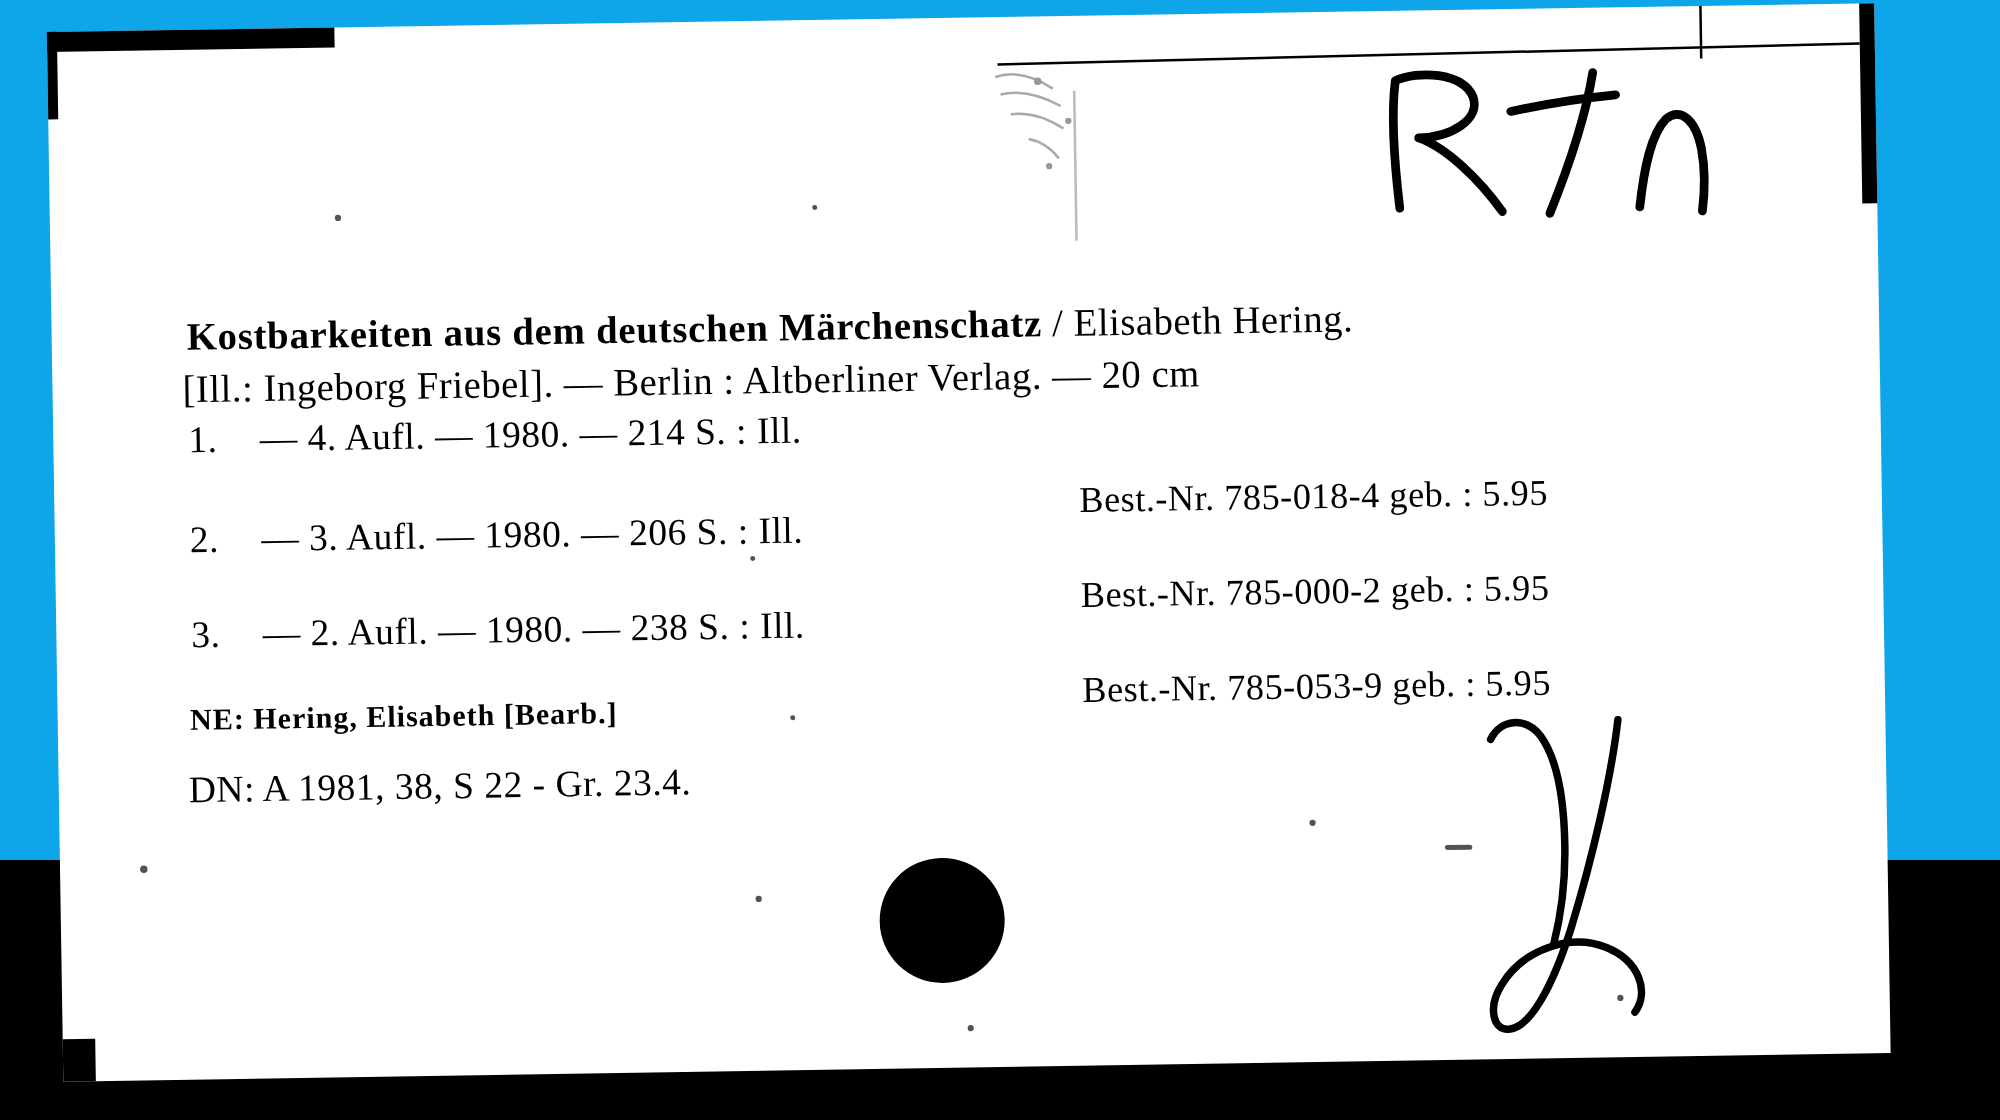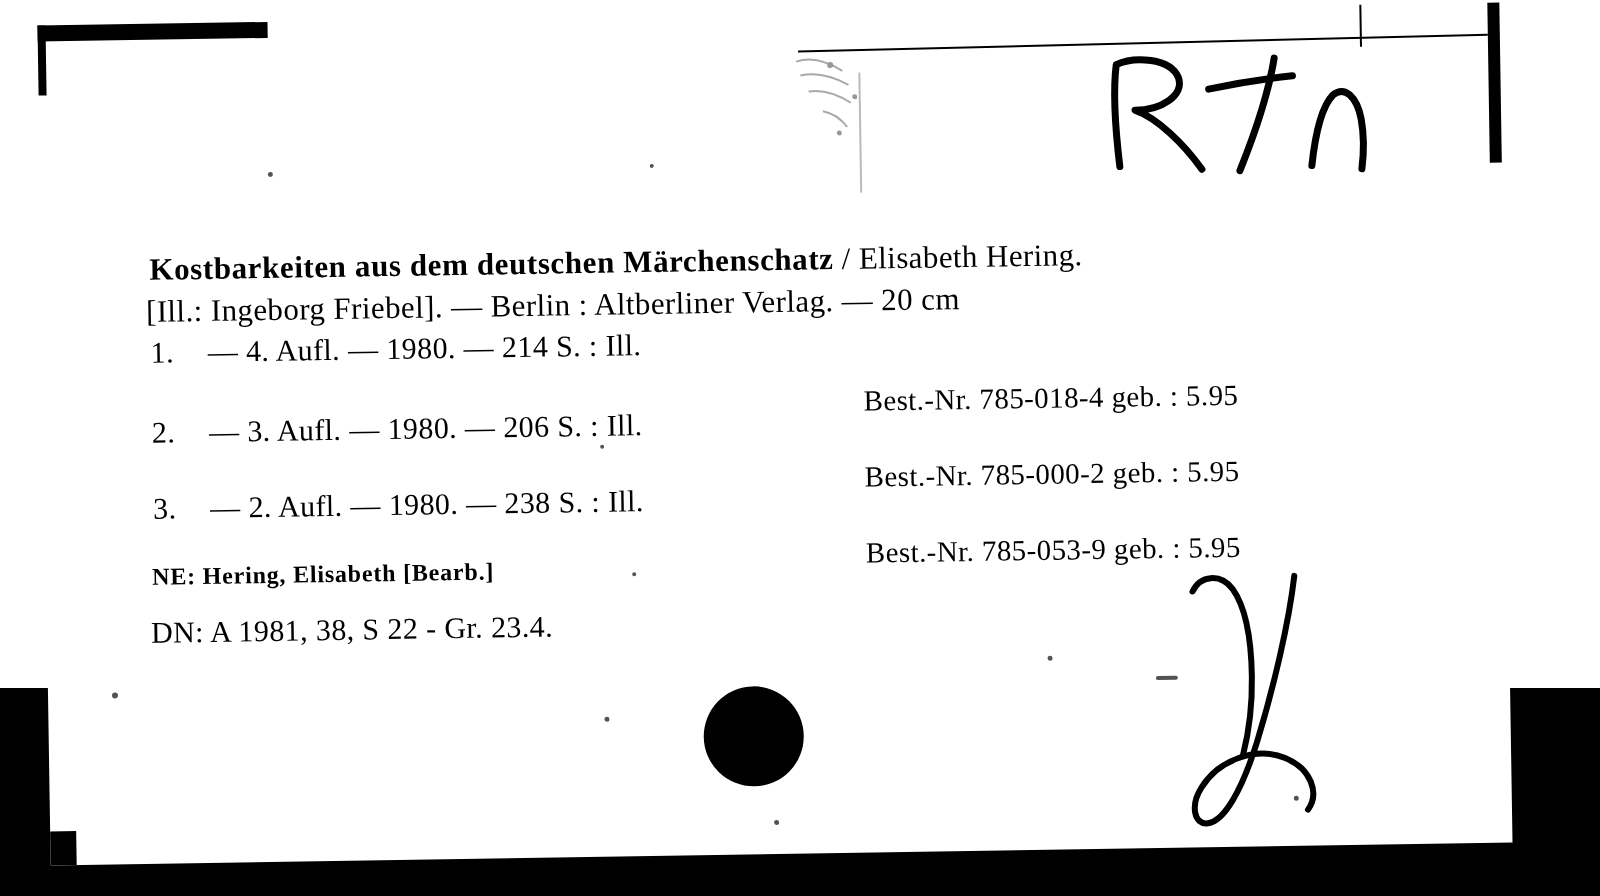--- a/index.html
+++ b/index.html
@@ -11,21 +11,21 @@
     width: 1600px;
     height: 896px;
     overflow: hidden;
     font-family: "Liberation Serif", serif;
   }
 
   #scan {
     position: relative;
     width: 1600px;
     height: 688px;
-    background: #ffffff;
+    background: #0ea5e9;
   }
 
   
   #card {
     position: absolute;
     left: 44px;
     top: 14px;
     width: 1462px;
     height: 840px;
     background: #ffffff;

